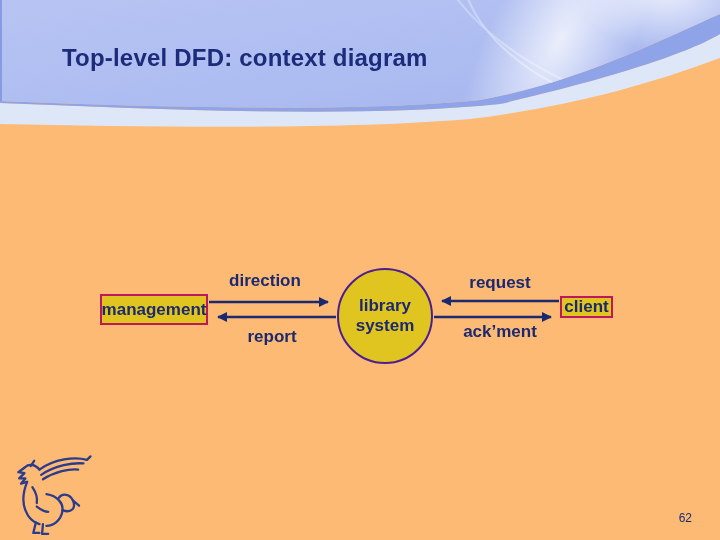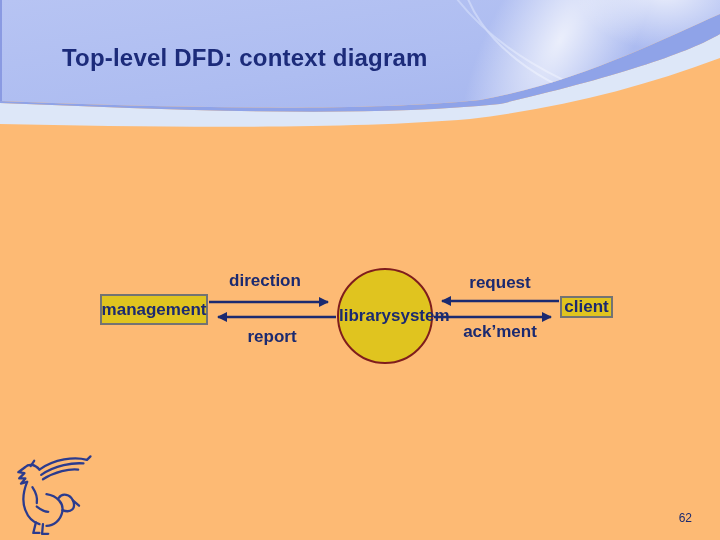--- a/index.html
+++ b/index.html
@@ -16,34 +16,34 @@
   .slide-title{
     position:absolute;left:62px;top:44px;
     font-size:24px;font-weight:bold;color:#1c2b7a;
     letter-spacing:0.2px;white-space:nowrap;
   }
   
   .entity-box{
     position:absolute;
     box-sizing:border-box;
     background:#e0c41f;
-    border:2px solid #737373;
+    border:2px solid #be185d;
     color:#1b2a70;
     font-weight:bold;font-size:17px;
     display:flex;align-items:center;justify-content:center;
     white-space:nowrap;
   }
   .box-management{left:100px;top:294px;width:108px;height:31px;}
   .box-client{left:560px;top:296px;width:53px;height:22px;}
   .process-circle{
     position:absolute;left:337px;top:268px;width:96px;height:96px;
     box-sizing:border-box;
-    background:#e0c41f;border:2px solid #7f1d1d;border-radius:50%;
+    background:#e0c41f;border:2px solid #4c1d95;border-radius:50%;
     color:#1b2a70;font-weight:bold;font-size:17px;line-height:20px;
-    display:flex;flex-direction:row;align-items:center;justify-content:space-between;
+    display:flex;flex-direction:column;align-items:center;justify-content:center;
     text-align:center;
   }
   .flow-label{
     position:absolute;
     transform:translateX(-50%);
     color:#1b2a70;font-weight:bold;font-size:17px;white-space:nowrap;
   }
   .label-direction{left:265px;top:271px;}
   .label-report{left:272px;top:327px;}
   .label-request{left:500px;top:273px;}

